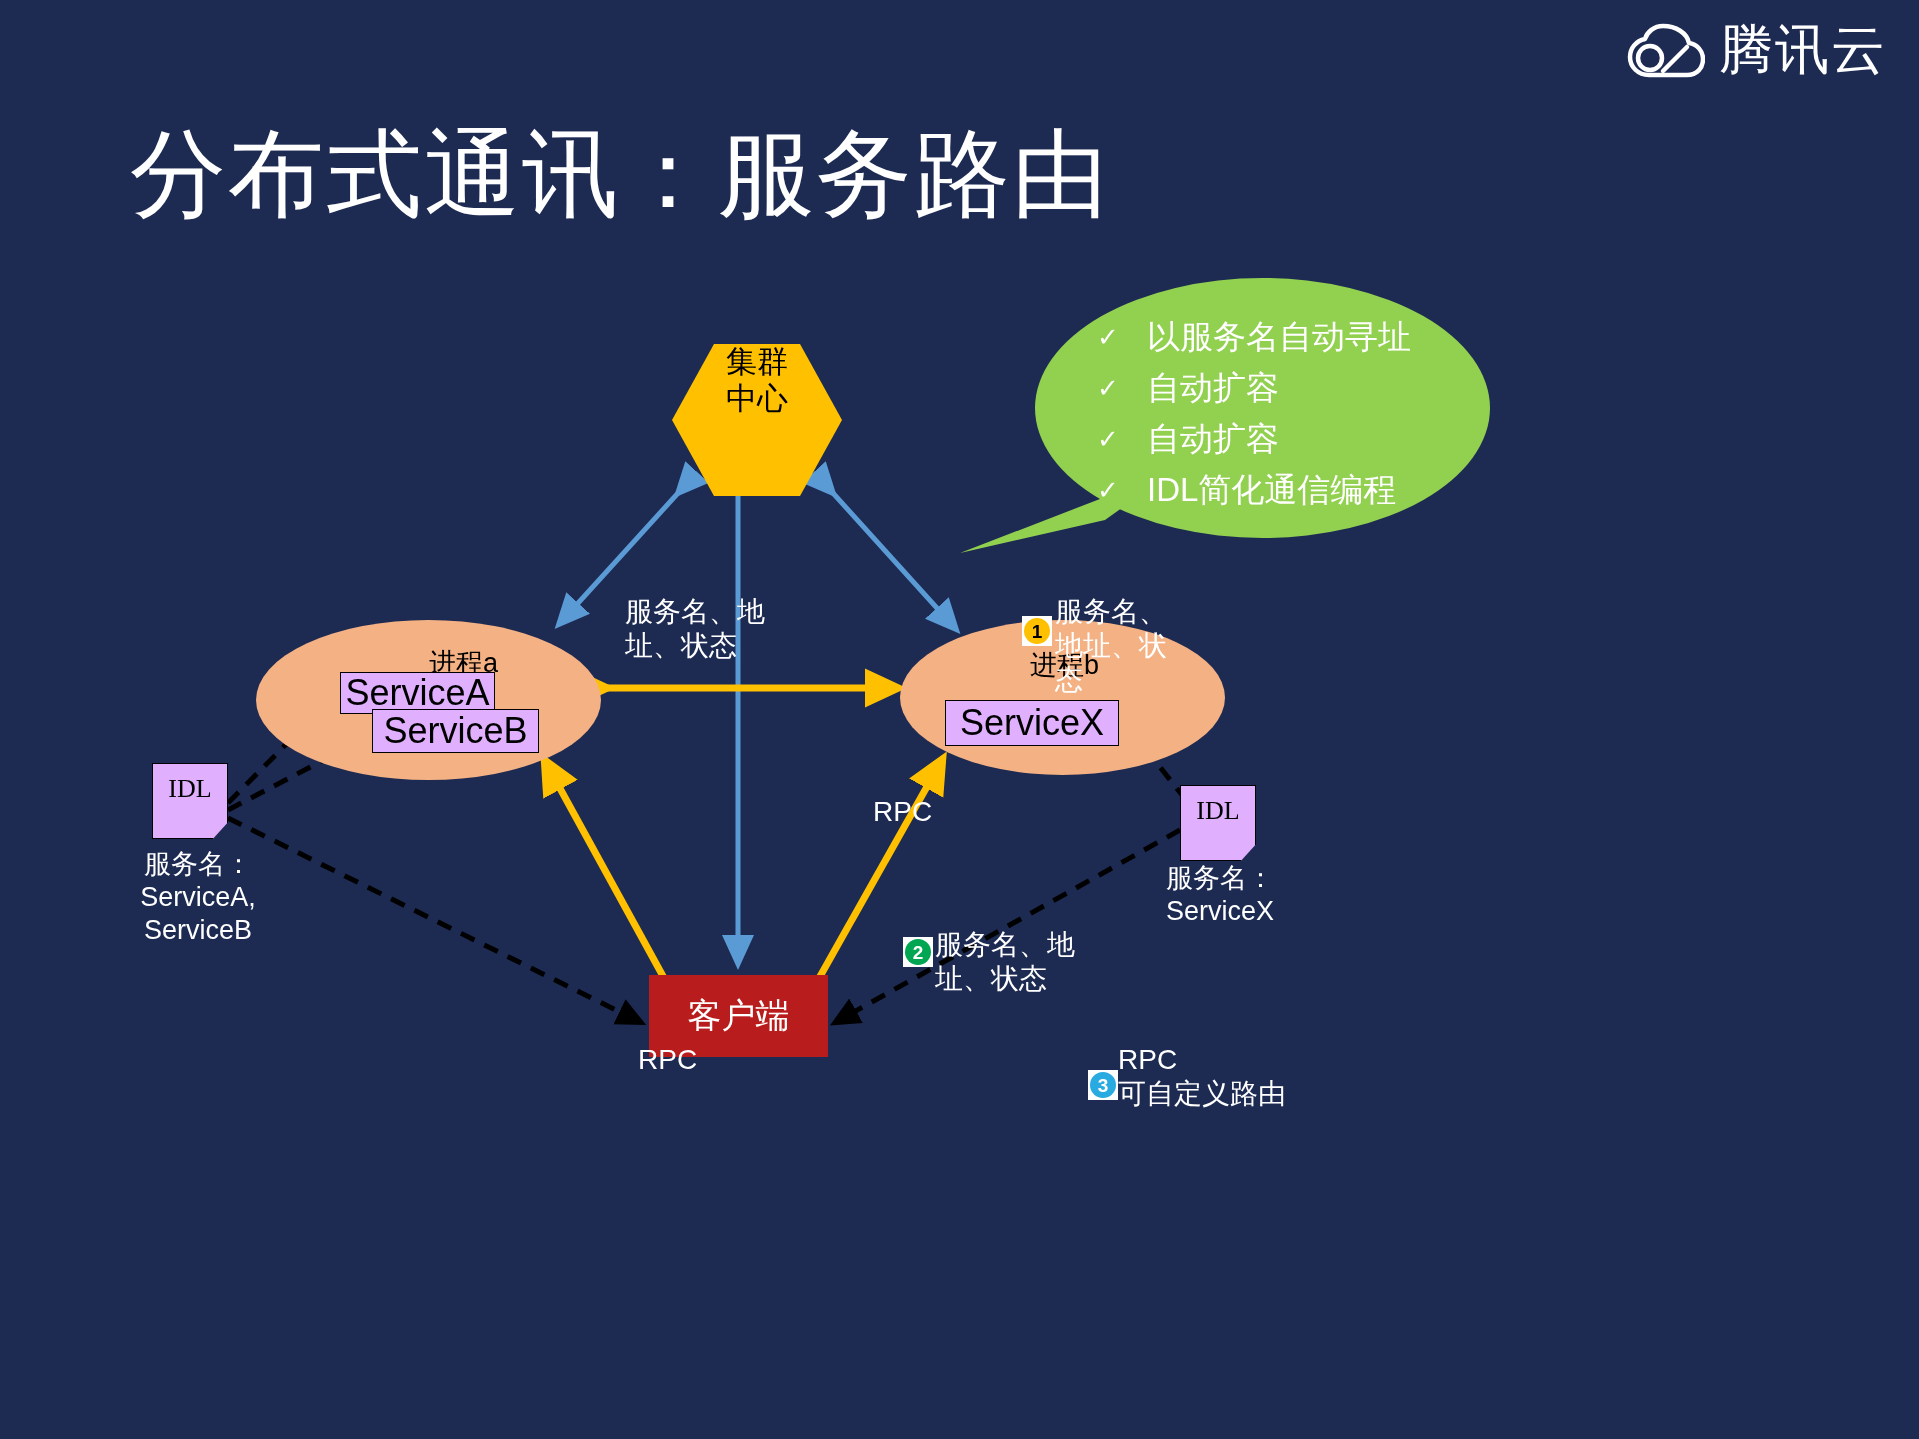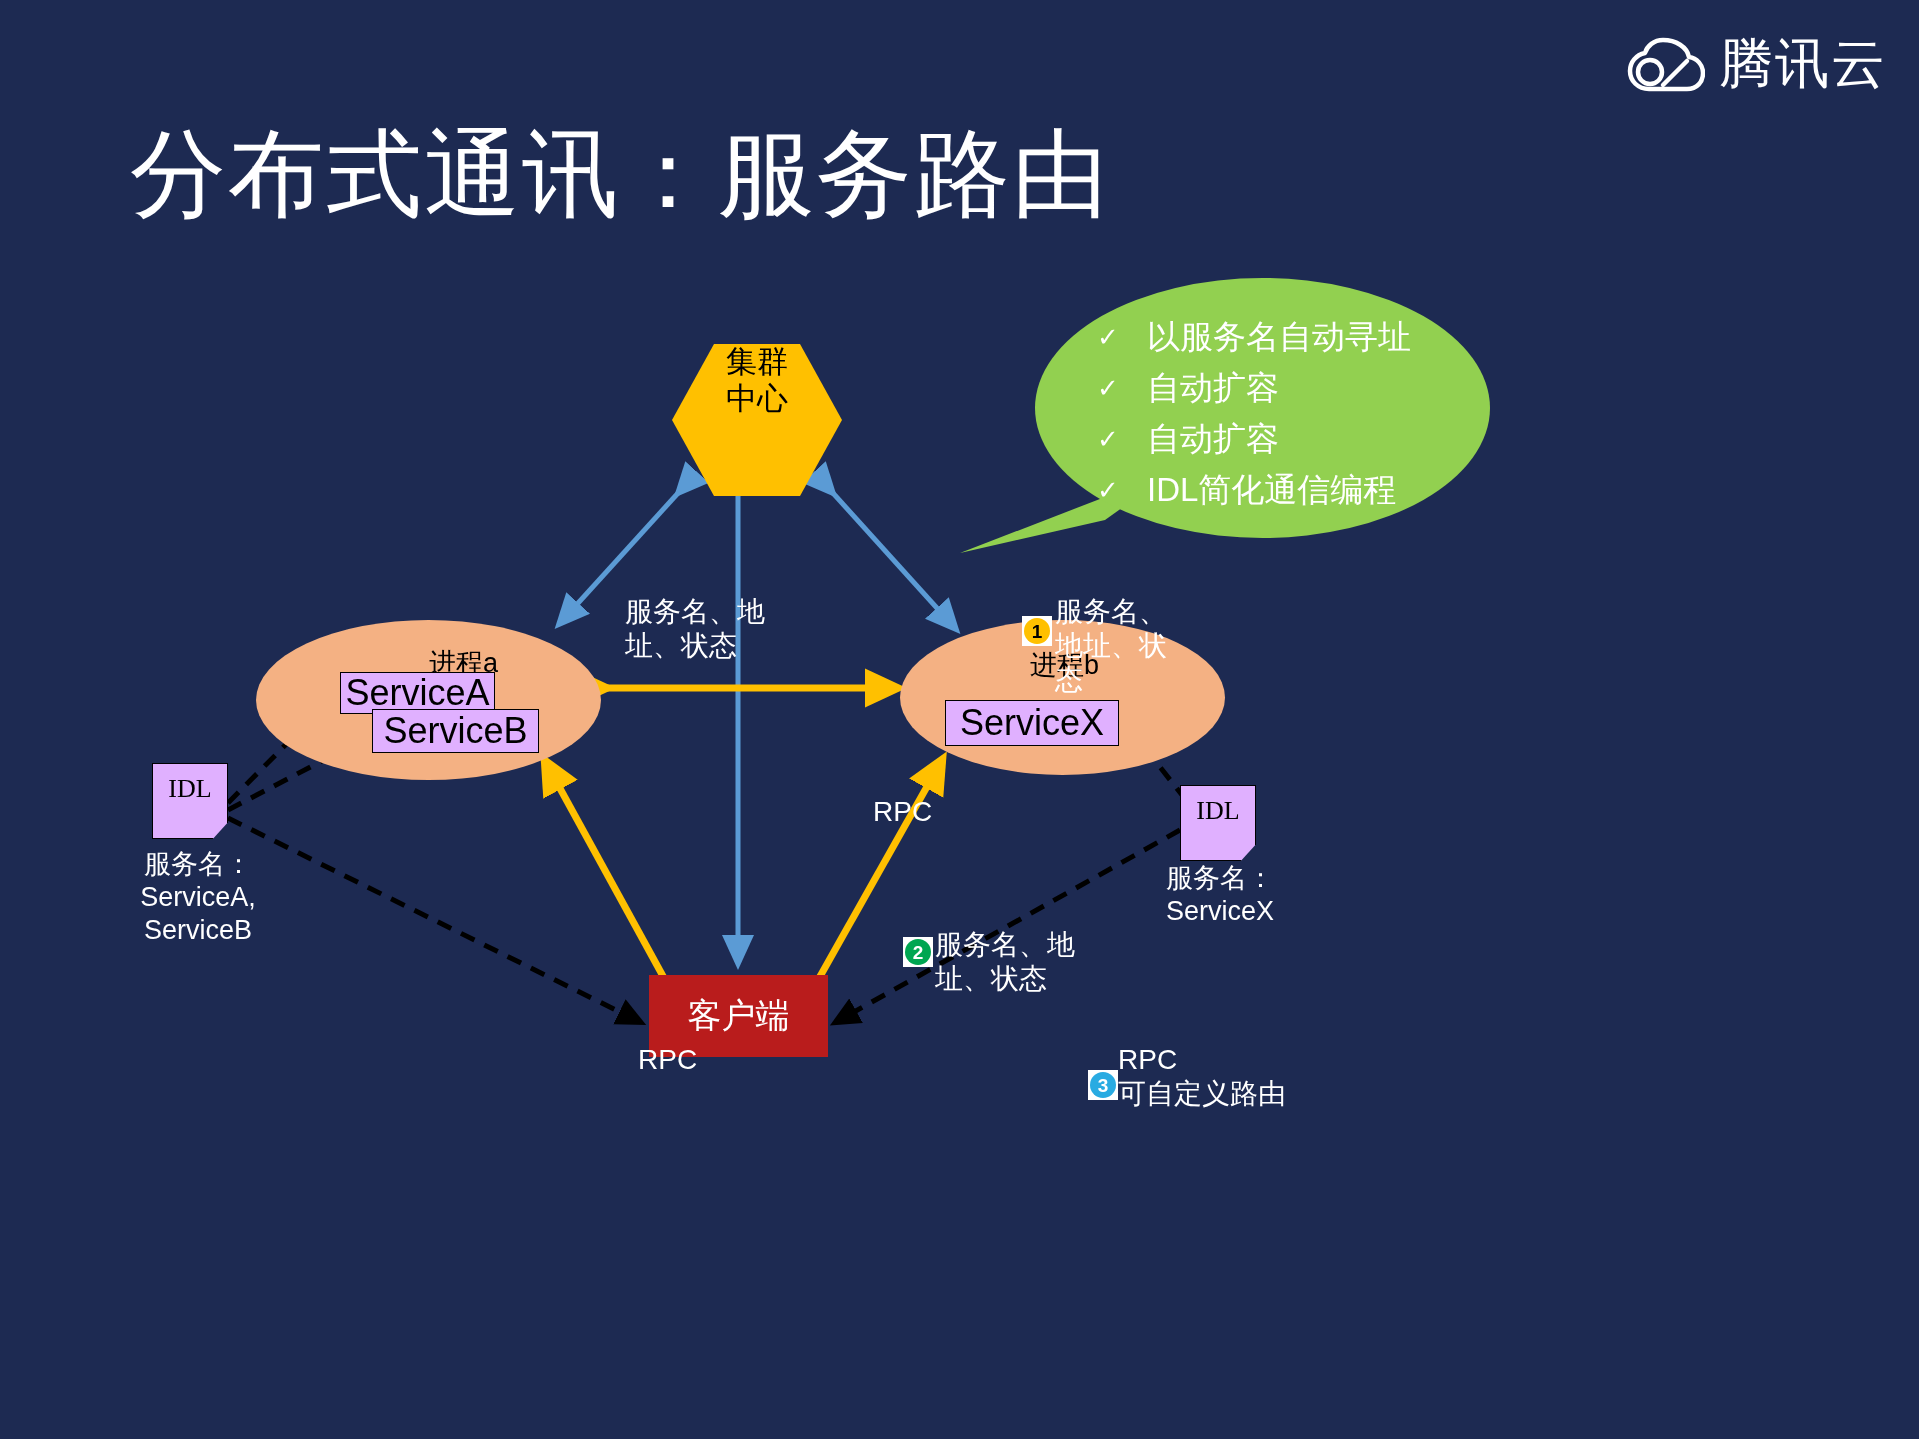--- a/index.html
+++ b/index.html
@@ -6,21 +6,21 @@
   body{
     width:1919px;height:1439px;
     background:#1d2a52;
     font-family:"Liberation Sans","DejaVu Sans",sans-serif;
     overflow:hidden;
     position:relative;
   }
   .slide{position:absolute;inset:0;}
 
   
-  .logo{position:absolute;top:32px;right:32px;display:flex;align-items:center;gap:14px;}
+  .logo{position:absolute;top:18px;right:32px;display:flex;align-items:center;gap:14px;}
   .logo-mark{width:78px;height:62px;}
   .logo-text{color:#ffffff;font-size:54px;line-height:1;letter-spacing:2px;
              font-family:"Liberation Sans","DejaVu Sans",sans-serif;font-weight:400;}
 
   
   .title{
     position:absolute;left:130px;top:108px;
     color:#ffffff;font-size:96px;line-height:1.15;letter-spacing:2px;
     font-family:"Liberation Serif","DejaVu Serif",serif;font-weight:400;
     white-space:nowrap;

